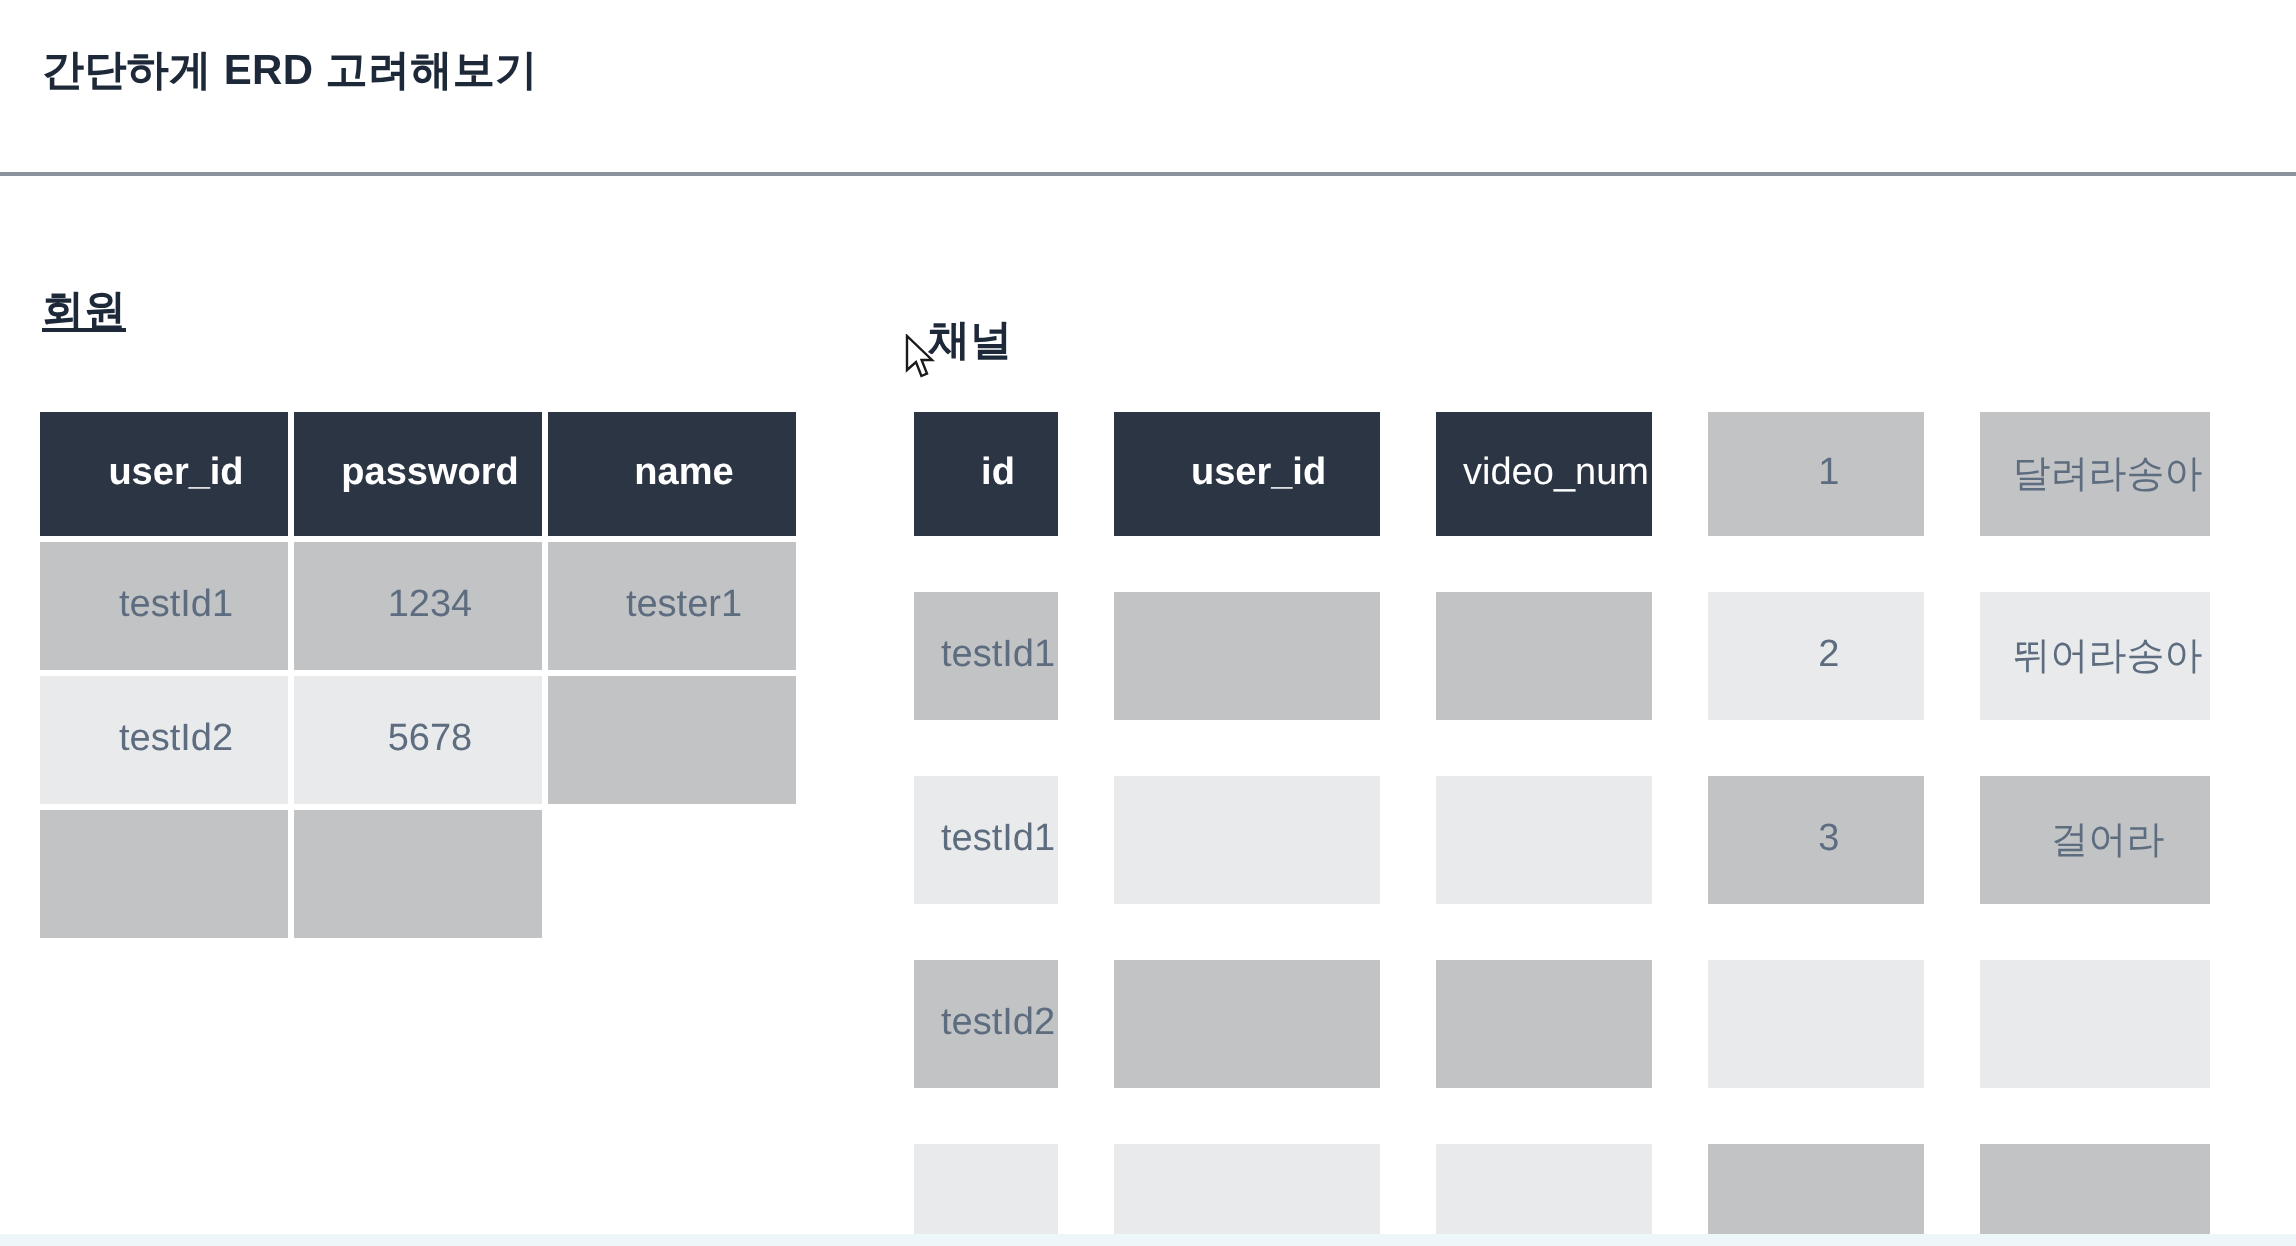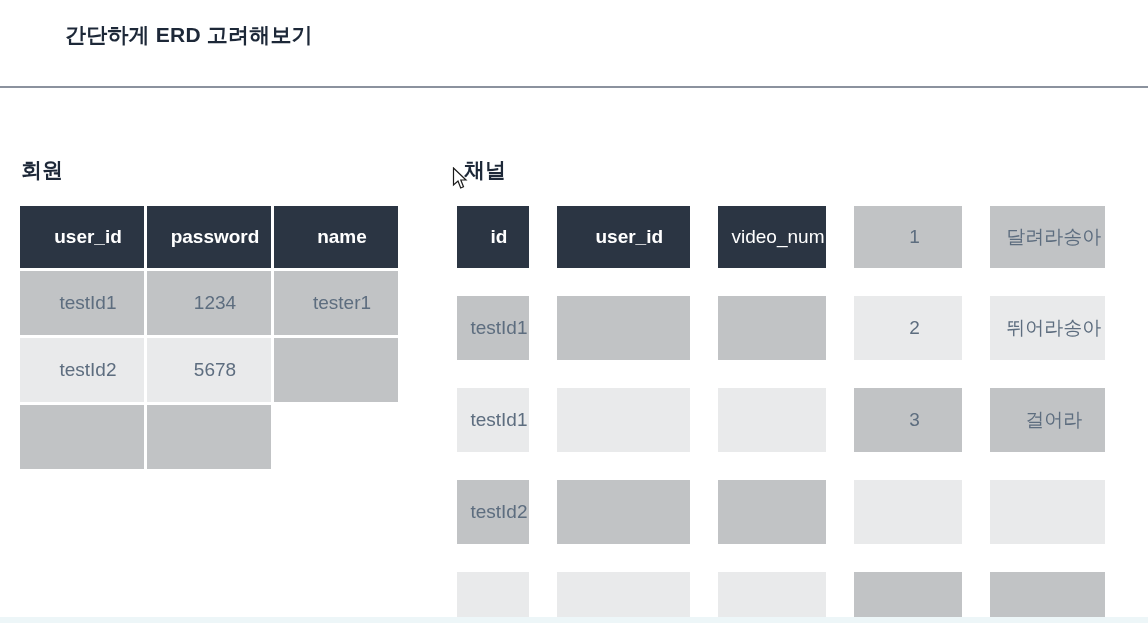--- a/index.html
+++ b/index.html
@@ -15,37 +15,36 @@
     overflow: hidden;
   }
   .page-title {
     position: absolute;
     left: 21px;
     top: 21px;
     font-size: 21px;
     font-weight: bold;
     color: var(--title-text, #1d2838);
     letter-spacing: 0.2px;
-    margin-left: 44px;
   }
   .divider {
     position: absolute;
     left: 0;
     top: 86px;
     width: 1148px;
     height: 2px;
     background: var(--divider, #8b929e);
   }
   .table-title {
     position: absolute;
     font-size: 21px;
     font-weight: bold;
     color: var(--title-text, #1d2838);
   }
-  #member-title  { left: 21px;  top: 156px; }
+  #member-title  { left: 21px;  top: 141px; text-decoration: underline; }
   #channel-title { left: 464px; top: 156px; }
 
   .erd-table {
     position: absolute;
     display: grid;
     gap: 3px;
   }
   #member-table {
     left: 20px; top: 206px; width: 378px;
     grid-template-columns: 1fr 1fr 1fr;

